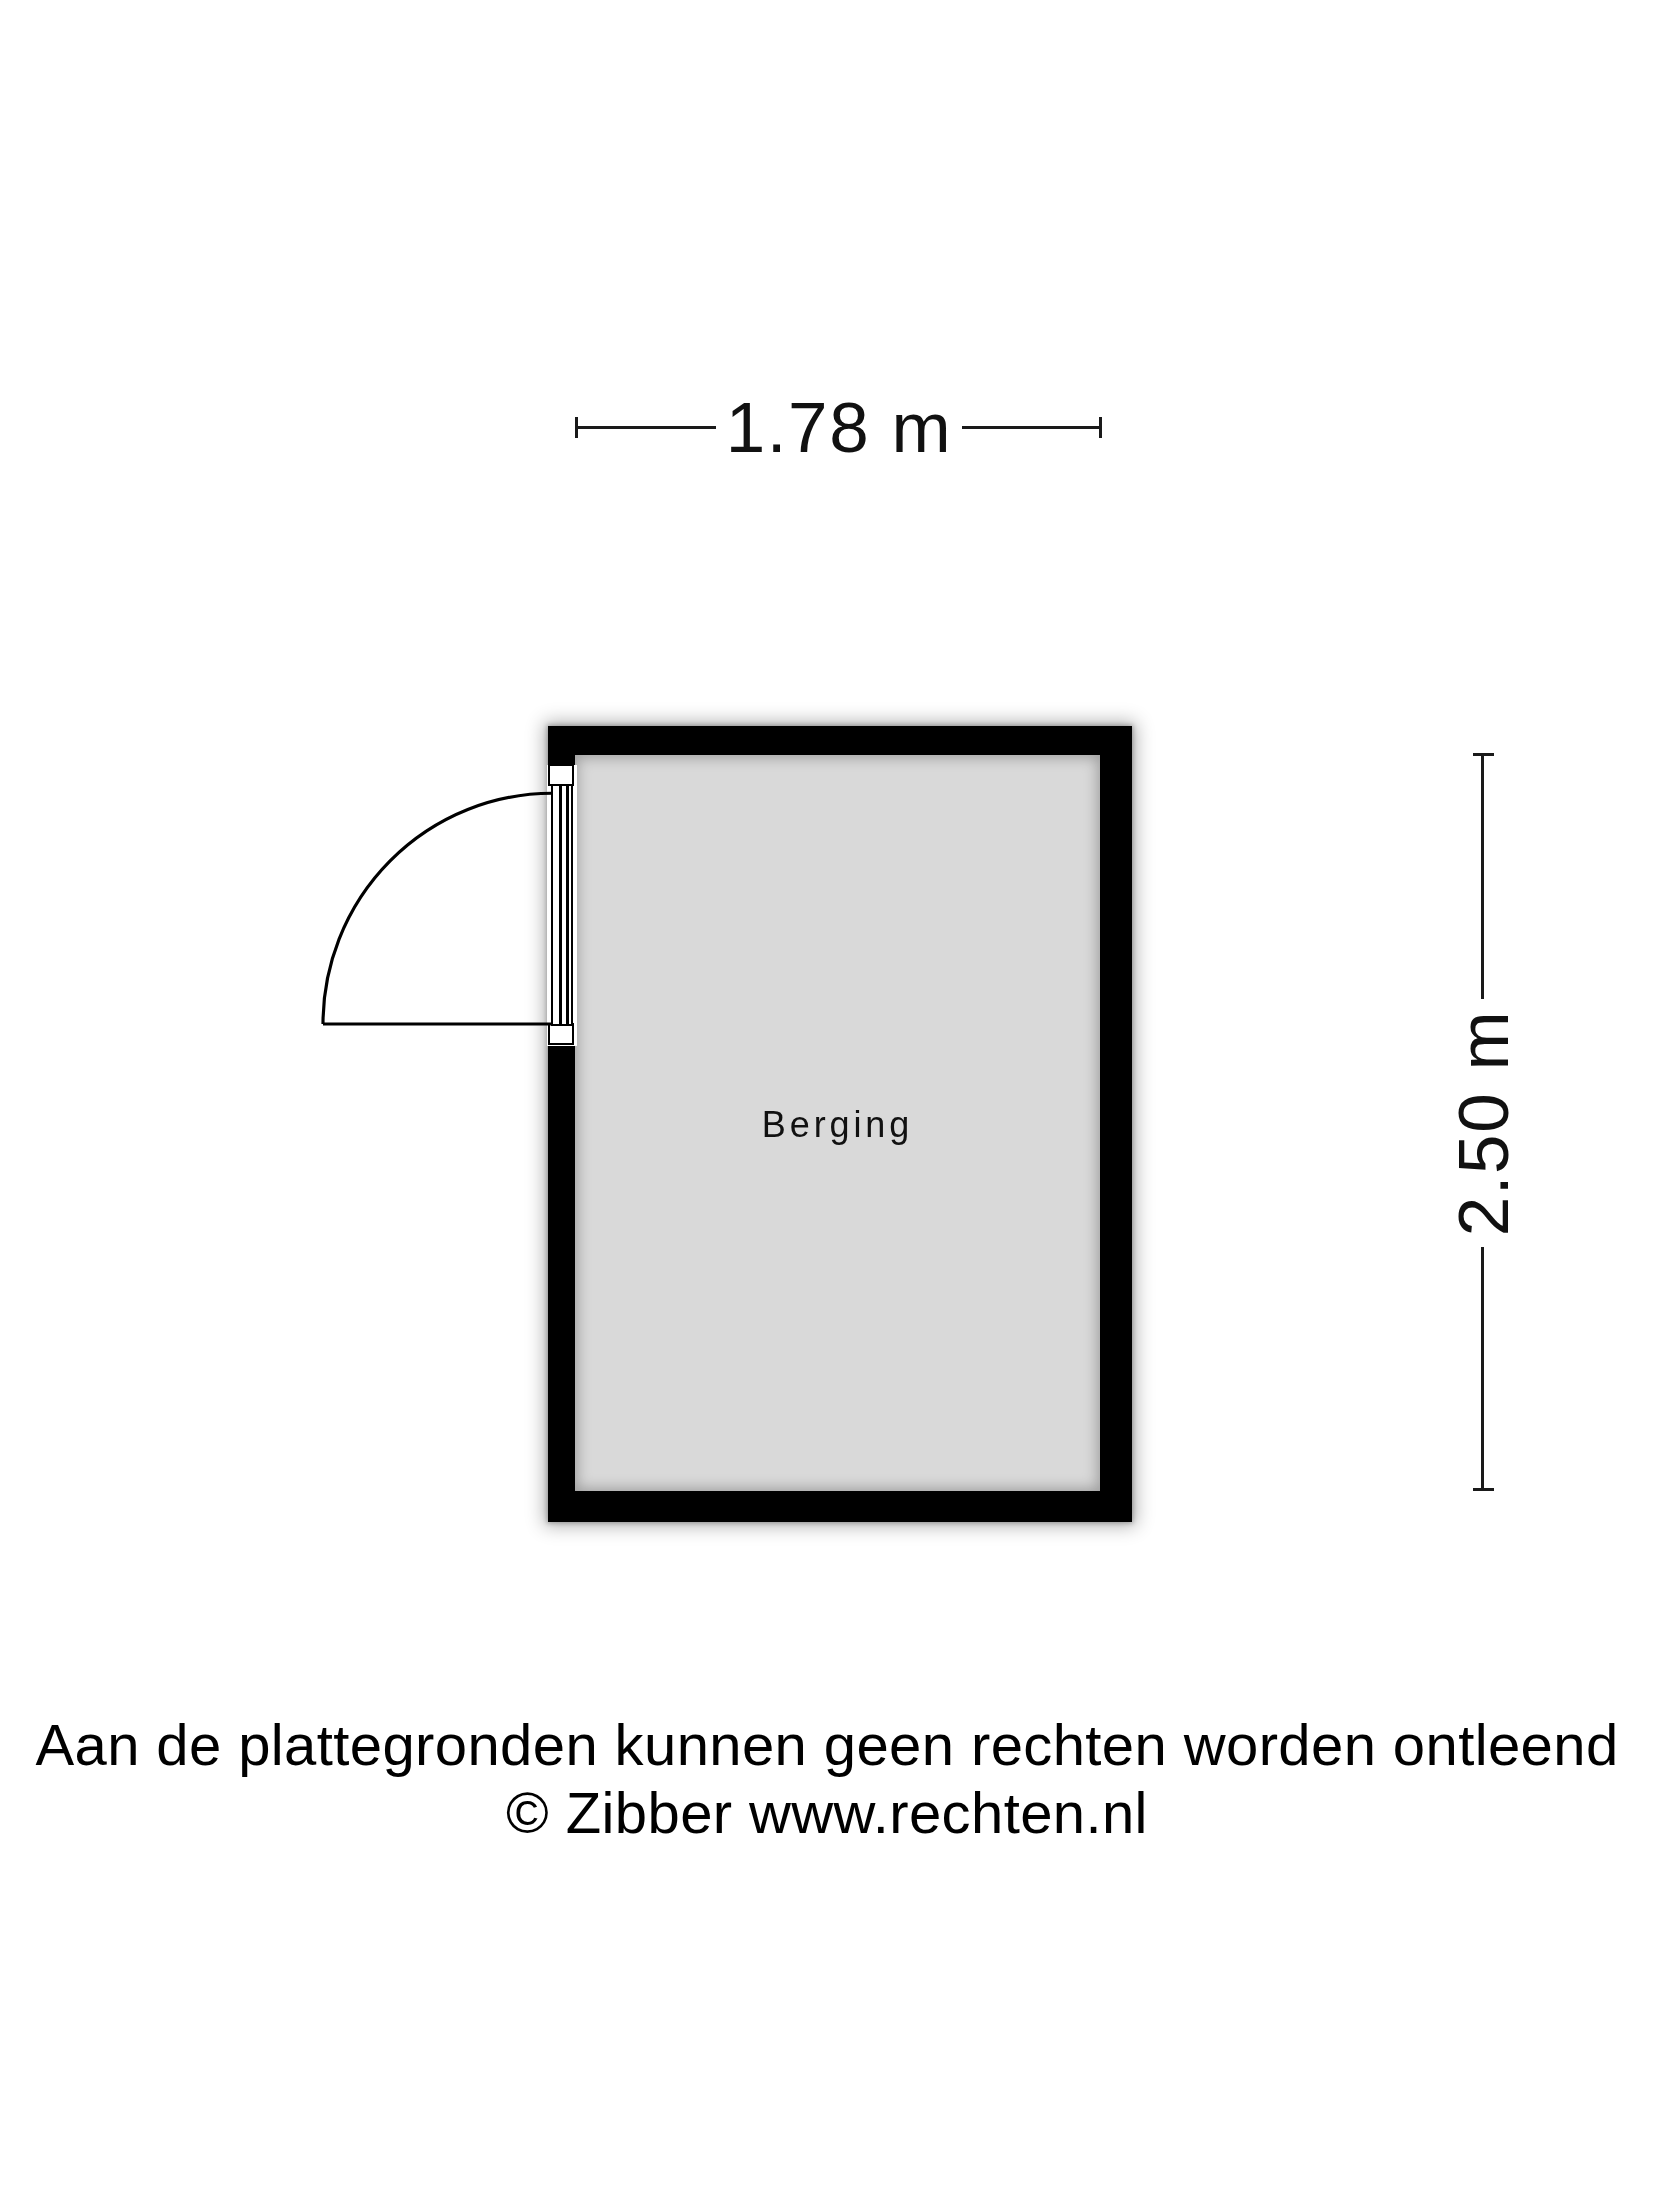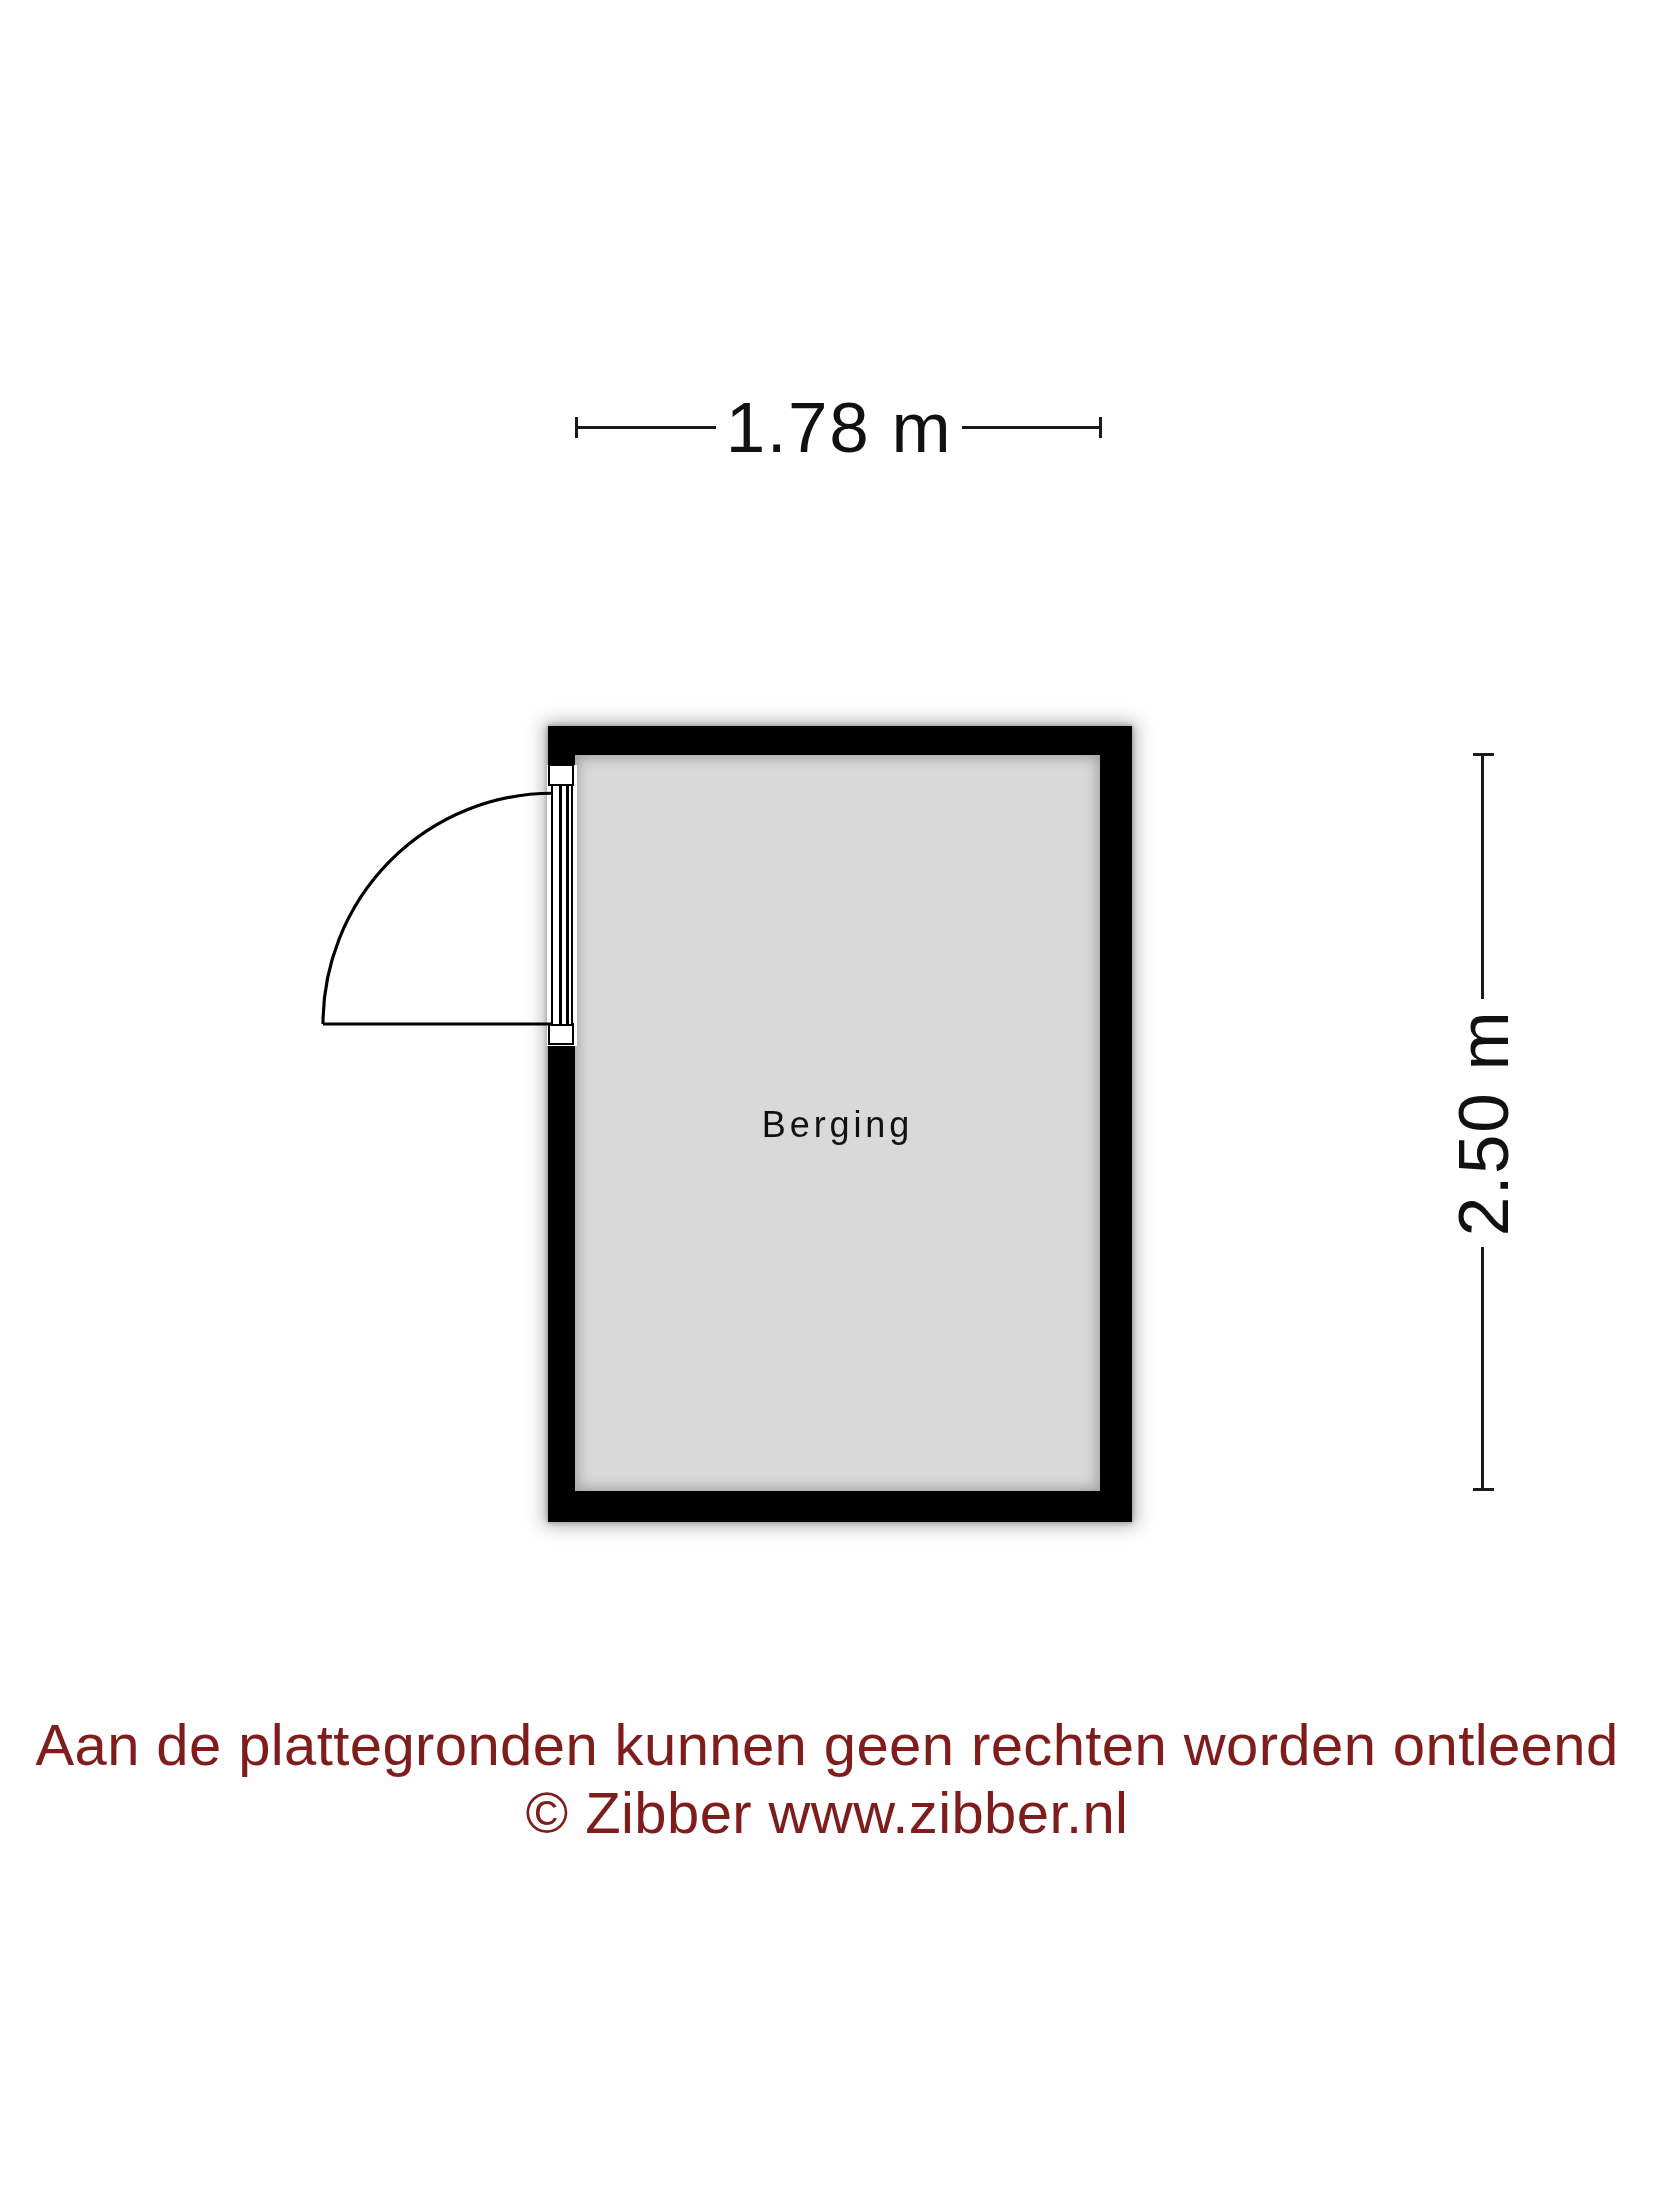--- a/index.html
+++ b/index.html
@@ -68,21 +68,21 @@
     transform:translate(-50%,-50%);
   }
   .dim-label.right {
     left:1483px; top:1107px;
     transform:translate(-50%,-50%) rotate(-90deg);
   }
 
   
   .footer {
     position:absolute; left:0; top:1695px; width:1654px;
-    text-align:center; font-size:58px; line-height:1.17; color:#7f1d1d;
+    text-align:center; font-size:58px; line-height:1.17; color:#000000;
     letter-spacing:0.4px;
   }
 </style>
 </head>
 <body style="--wall: #000000; --floor: #d9d9d9; --background: #ffffff; --line: #1a1a1a;">
 
 <div class="canvas">
 
   <div class="dim-line dim-h-seg" style="left:577px;"></div>
   <div class="dim-line dim-h-seg" style="left:962px;"></div>
@@ -106,17 +106,17 @@
   <div class="door-jamb bottom"></div>
   <div class="door-leaf-band"></div>
 
   <svg class="door-svg" viewBox="0 0 2100 2800">
     <line x1="410" y1="1280" x2="701" y2="1280" stroke="#000" stroke-width="4"></line>
     <path d="M 410 1280 A 291 293 0 0 1 701 987" fill="none" stroke="#000" stroke-width="4"></path>
   </svg>
 
   <div class="footer">
     <div>Aan de plattegronden kunnen geen rechten worden ontleend</div>
-    <div>© Zibber www.zibber.nl</div>
+    <div>© Zibber www.rechten.nl</div>
   </div>
 
 </div>
 
 
 </body></html>

